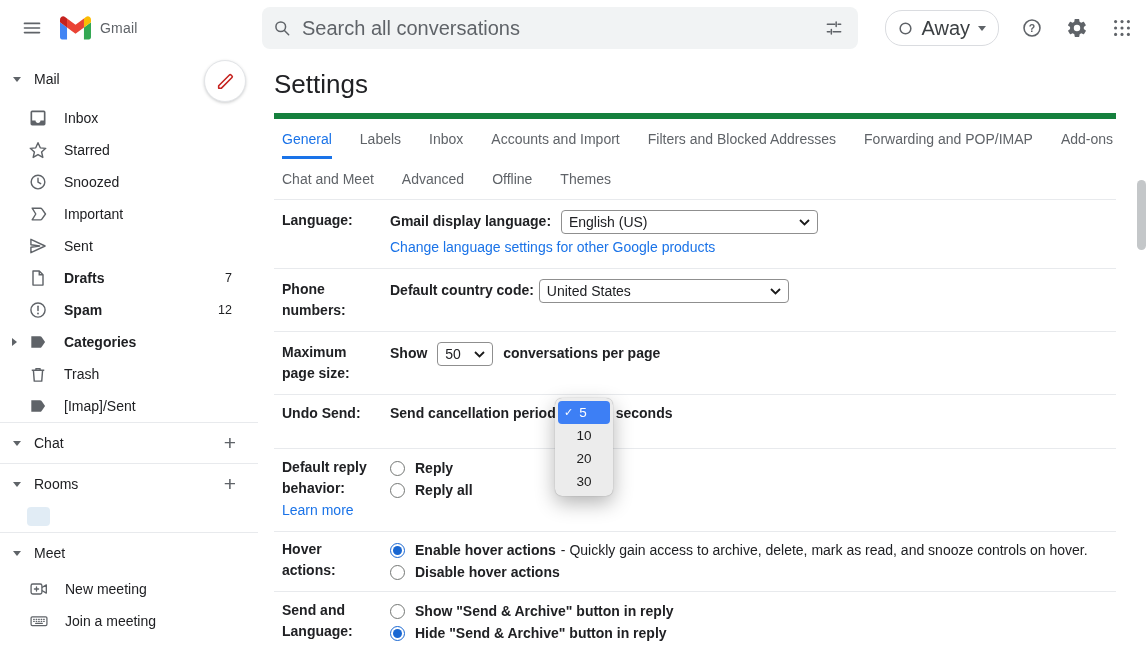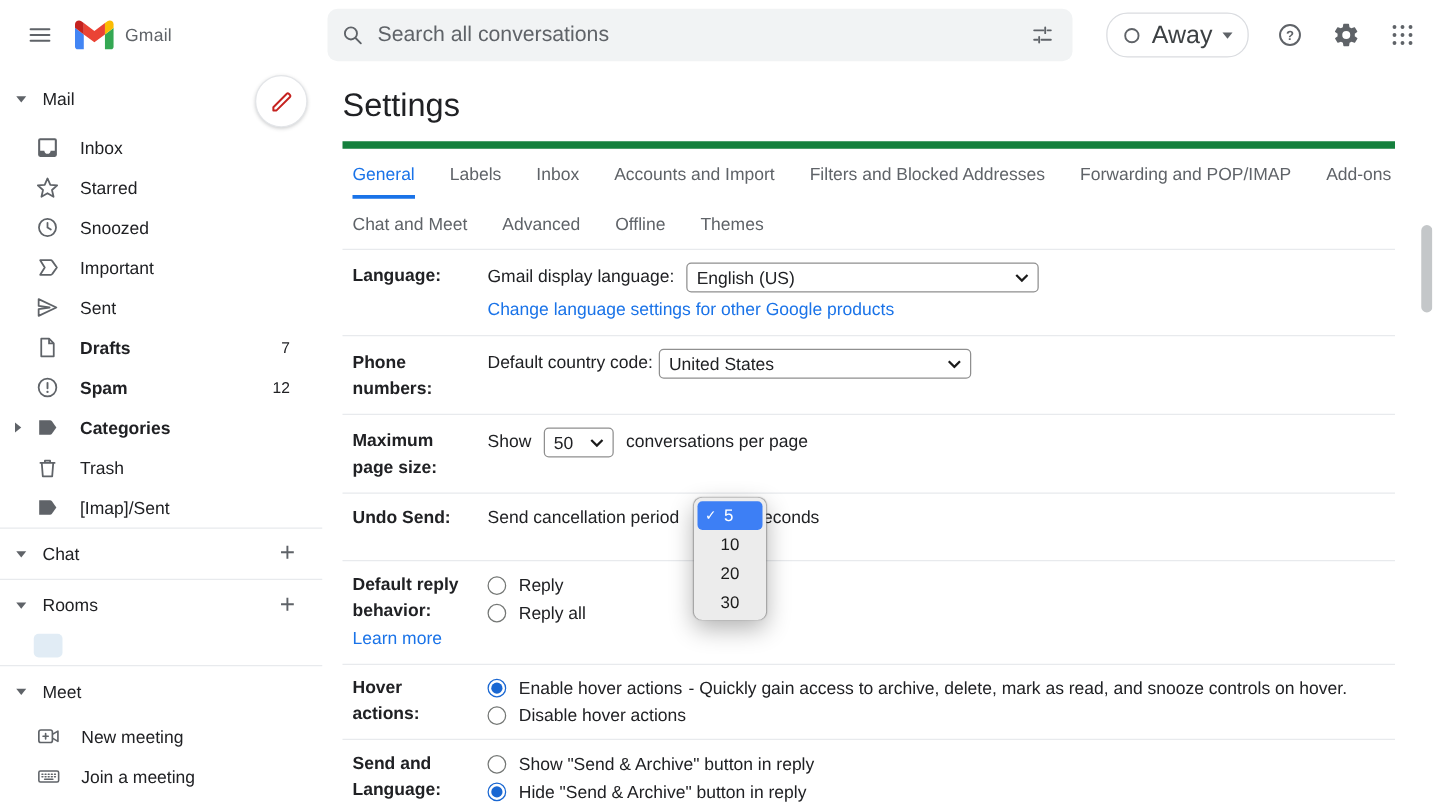--- a/index.html
+++ b/index.html
@@ -8,21 +8,21 @@
     font-family:"Liberation Sans",sans-serif;font-size:14px;position:relative;
   }
   
   .topbar{height:56px;display:flex;align-items:center;position:relative}
   .iconbtn{width:40px;height:40px;border-radius:50%;display:flex;align-items:center;justify-content:center;flex:none}
   .hamburger{margin-left:12px}
   .brand{display:flex;align-items:center;gap:9px;margin-left:8px}
   .brand-text{font-size:14px;color:#5f6368;letter-spacing:.2px}
   .searchbar{position:absolute;left:262px;top:7px;width:596px;height:42px;background:#f1f3f4;border-radius:8px;
     display:flex;align-items:center;padding:0 6px 0 10px;box-sizing:border-box}
-  .searchbar input{flex:1;border:0;background:transparent;outline:none;font-size:17px;color:#202124;margin-left:8px;font-family:inherit}
+  .searchbar input{flex:1;border:0;background:transparent;outline:none;font-size:20px;color:#202124;margin-left:8px;font-family:inherit}
   .searchbar input::placeholder{color:#5f6368;opacity:1}
   .top-right{position:absolute;right:4px;top:8px;display:flex;align-items:center;gap:5px}
   .pill{height:34px;border:1px solid #dadce0;border-radius:17px;background:#fff;display:flex;align-items:center;gap:8px;padding:0 12px;margin-right:8px}
   .pill-label{font-size:20px;color:#3c4043}
   .caret{width:0;height:0;border-left:4px solid transparent;border-right:4px solid transparent;border-top:5px solid #5f6368}
   
   .app{display:flex;height:591px}
   .sidebar{width:258px;flex:none;box-sizing:border-box;overflow:hidden}
   .main{flex:1;position:relative;box-sizing:border-box;padding:0 30px 0 16px;overflow:hidden}
   
@@ -45,26 +45,26 @@
   .m-title{font-size:26px;font-weight:400;color:#202124;padding:13px 0 13px 0;border-bottom:6px solid #15803d}
   .tabs{border-bottom:1px solid #e8eaed;padding-left:8px}
   .tabrow{display:flex;gap:28px;margin-top:12px}
   .tab{color:#5f6368;font-size:14px;padding-bottom:9px;cursor:pointer;white-space:nowrap}
   .tab.active{color:#1a73e8;border-bottom:3px solid #1a73e8}
   .tabrow:last-child .tab{padding-bottom:12px}
   .srow{display:flex;border-bottom:1px solid #e8eaed;padding:10px 0 10px 8px;line-height:21px}
   .slabel{width:96px;flex:none;font-weight:700}
   .slabel .lm{display:block;font-weight:400;color:#1a73e8;margin-top:1px;cursor:pointer}
   .scontent{margin-left:12px;flex:1}
-  .b{font-weight:400}
+  .b{font-weight:700}
   .blue-link{color:#1a73e8;display:block;margin-top:3px;cursor:pointer;text-decoration:none}
   .gselect{display:inline-flex;align-items:center;justify-content:space-between;border:1px solid #8f8f8f;border-radius:4px;
     background:#fff;height:24px;padding:0 7px;box-sizing:border-box;vertical-align:middle;margin:0 6px;cursor:pointer}
   .gselect .chev{margin-left:8px;flex:none;display:flex}
-  .w-lang{width:282px;margin-left:6px;margin-right:0}
+  .w-lang{width:257px;margin-left:6px;margin-right:0}
   .w-country{width:250px;margin-left:1px;margin-right:0}
   .w-fifty{width:56px}
   .spacer{display:inline-block;width:60px}
   .opt-line{display:flex;align-items:center;margin:1px 0}
   .radio{width:15px;height:15px;border-radius:50%;border:1.5px solid #747775;background:#fff;box-sizing:border-box;flex:none;margin-right:10px;position:relative;cursor:pointer}
   .radio.on{border-color:#1967d2}
   .radio.on::after{content:"";position:absolute;inset:2px;border-radius:50%;background:#1967d2}
   .desc{font-weight:400;margin-left:5px}
   
   .dropdown{position:absolute;left:297px;top:342px;width:58px;z-index:30;background:#ececec;border-radius:7px;

